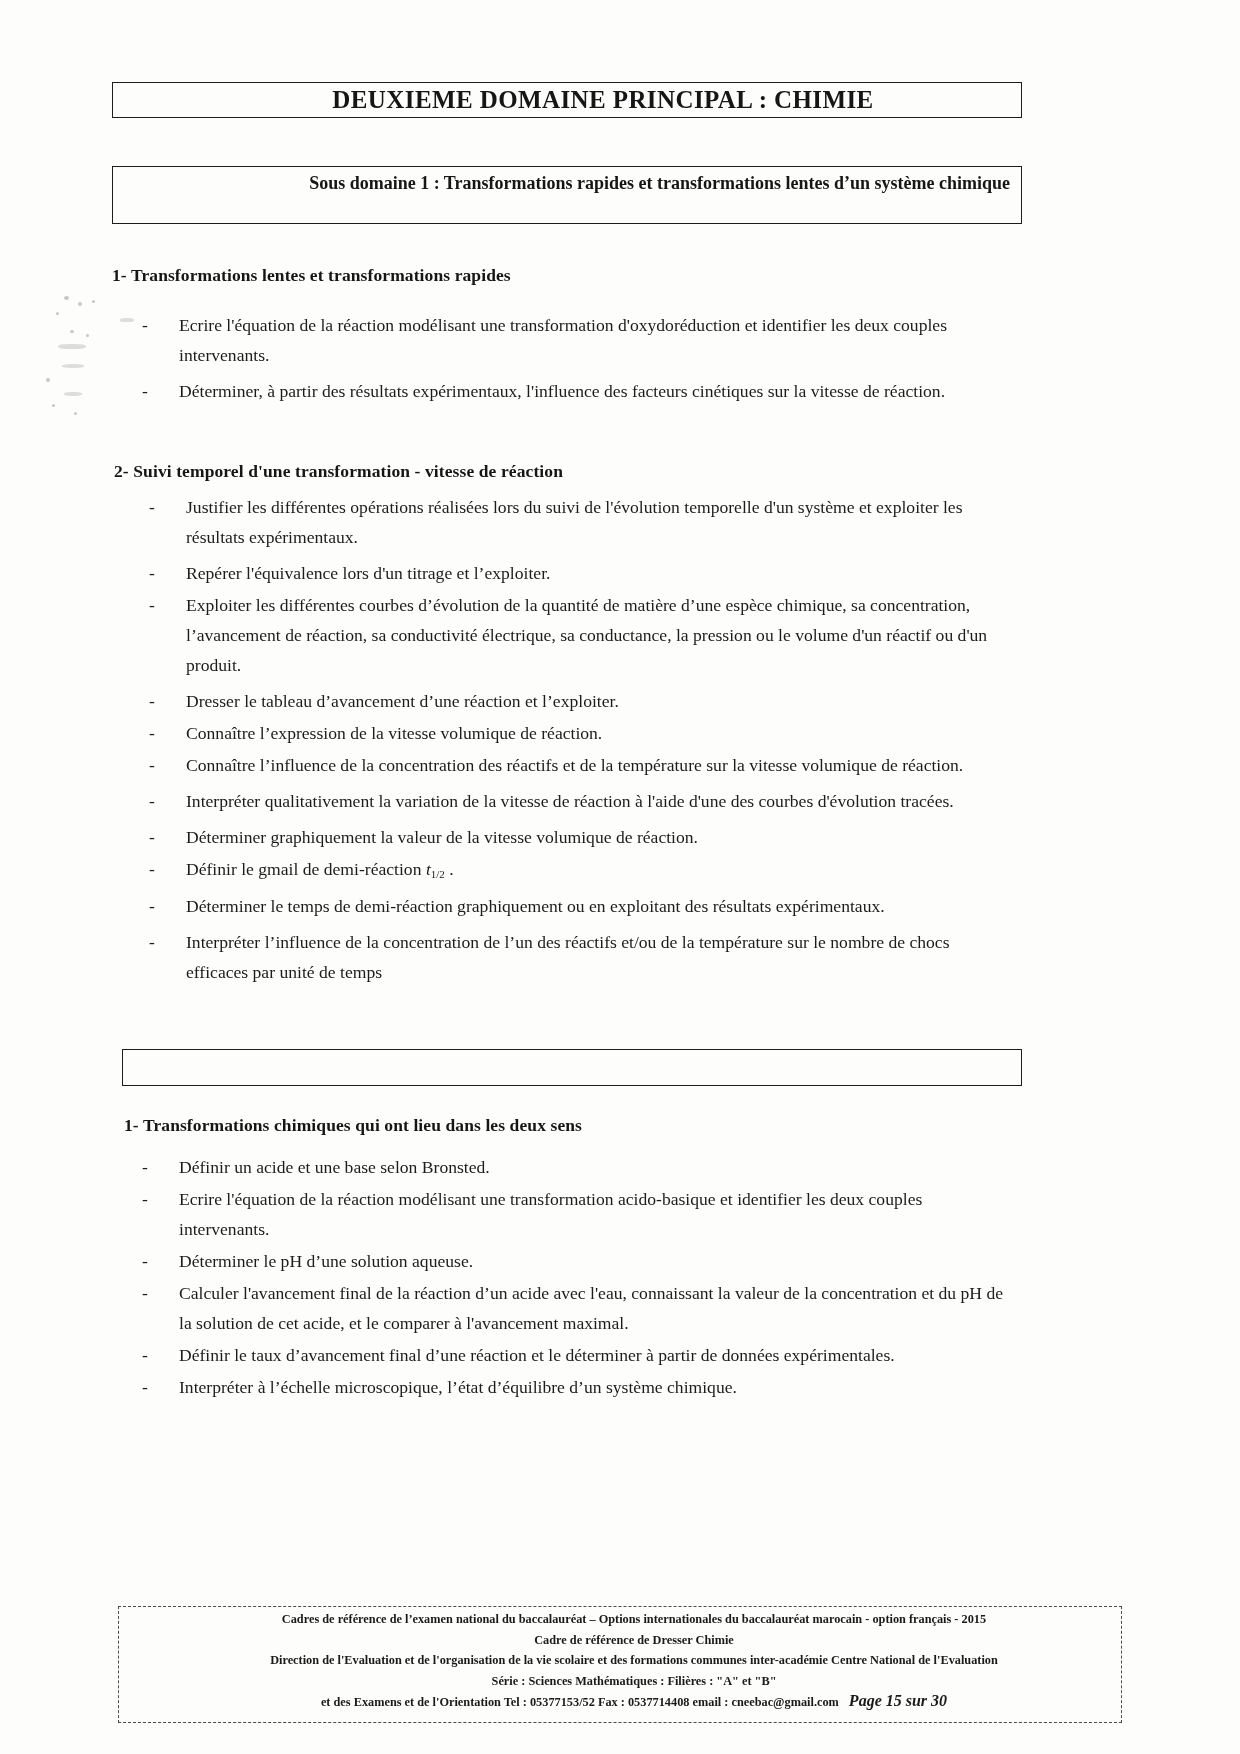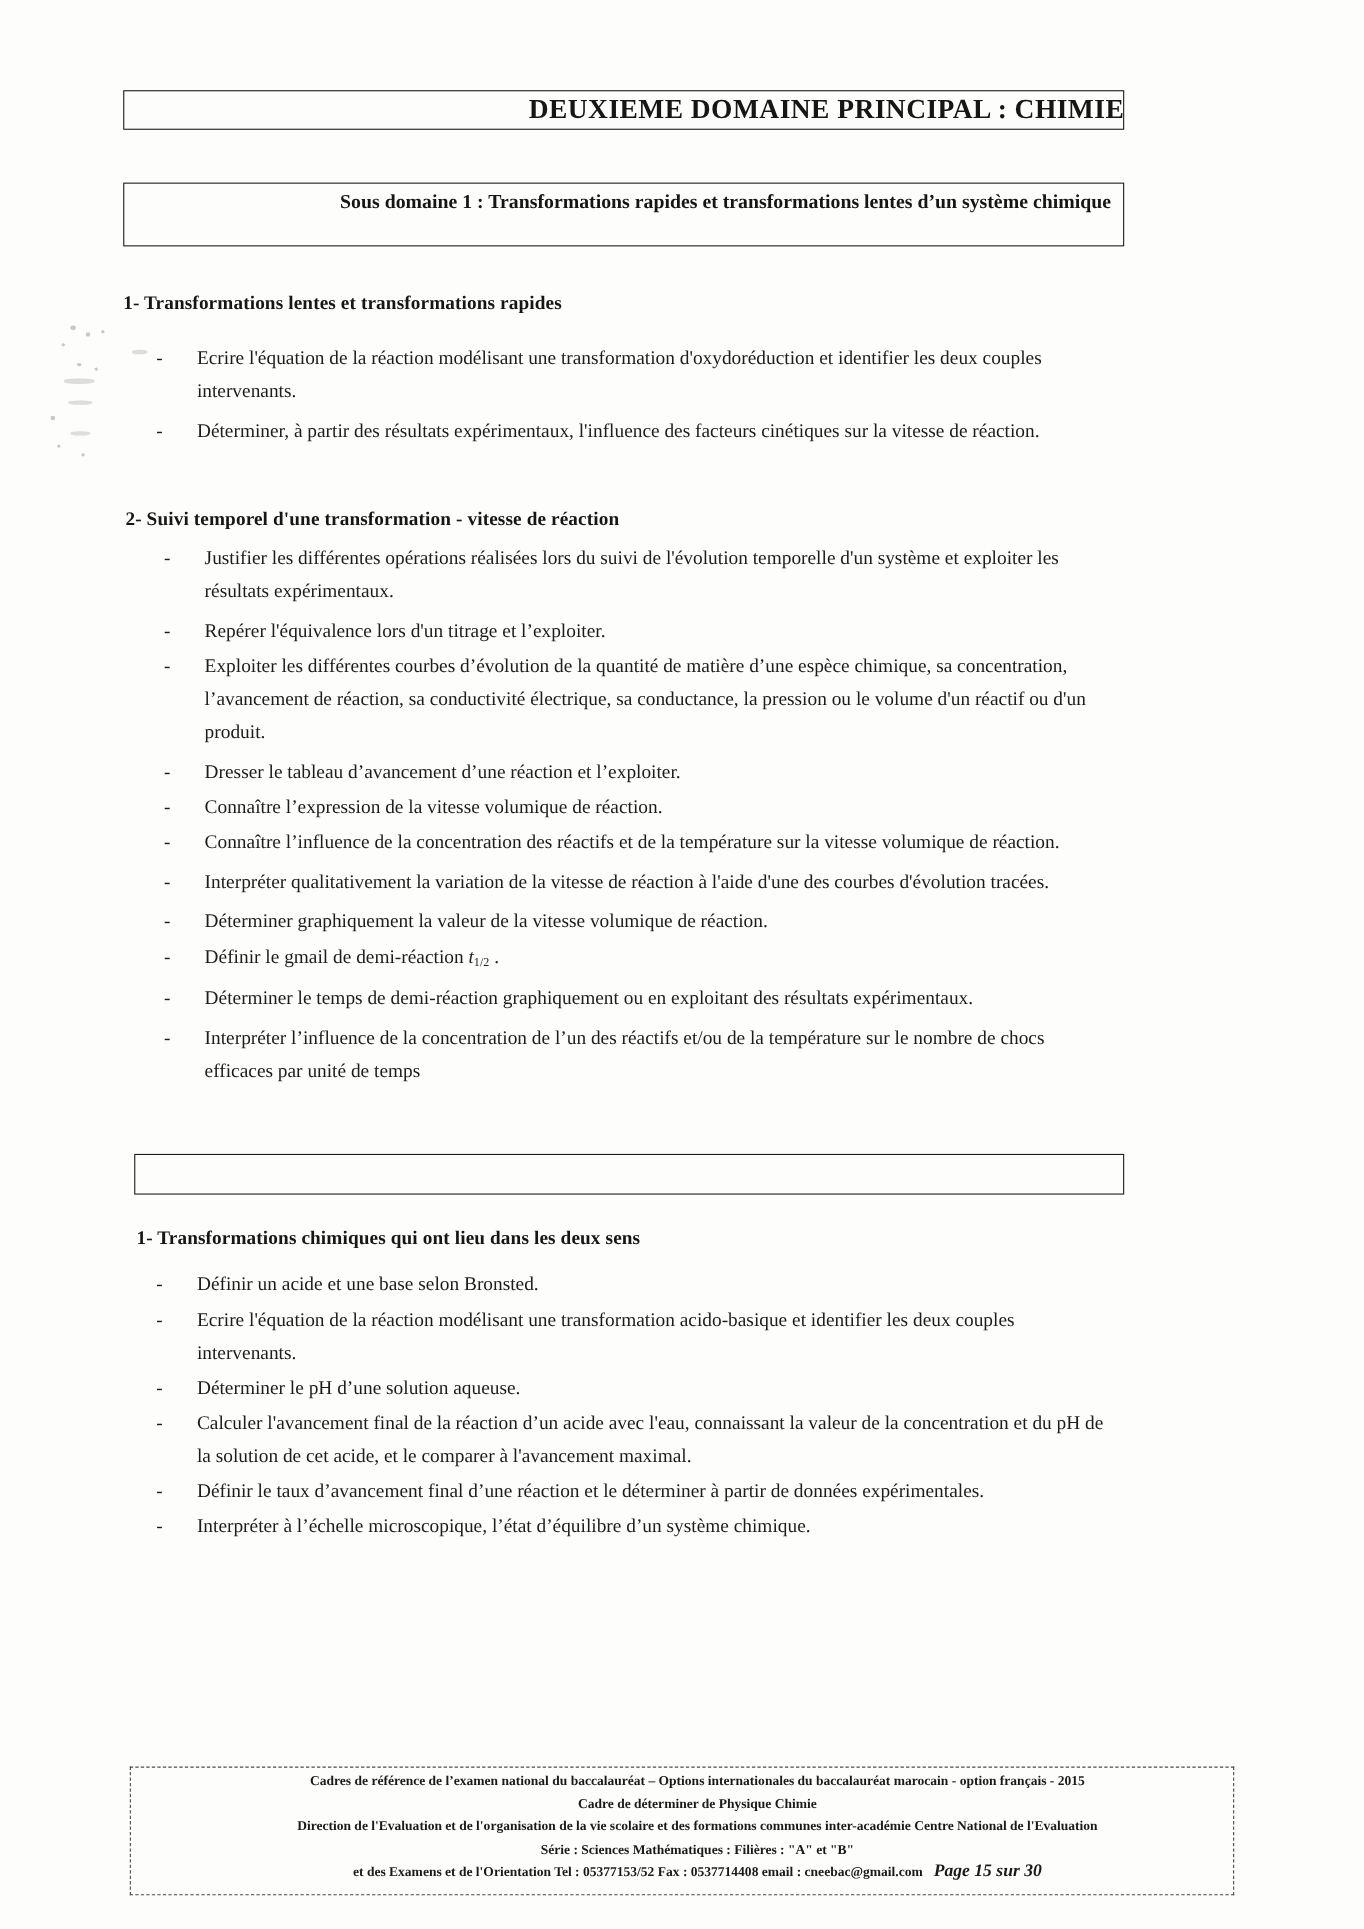--- a/index.html
+++ b/index.html
@@ -31,26 +31,27 @@
     width: 910px;
     height: 36px;
     border: 1.6px solid #1d1d1d;
     box-sizing: border-box;
   }
   .main-title-text {
     position: absolute;
     left: 112px;
     top: 84px;
     width: 910px;
-    text-align: right;
+    text-align: center;
     font-size: 25px;
     font-weight: bold;
     letter-spacing: 0.4px;
     line-height: 32px;
     font-family: "Liberation Serif", serif;
+    padding-left: 36px;
   }
 
   .sub1-box {
     position: absolute;
     left: 112px;
     top: 166px;
     width: 910px;
     height: 58px;
     border: 1.5px solid #1d1d1d;
     box-sizing: border-box;
@@ -292,20 +293,20 @@
       </div>
       <div class="li tight">
         <span class="dash">-</span>
         <span class="txt">Interpréter à l’échelle microscopique, l’état d’équilibre d’un système chimique.</span>
       </div>
     </div>
 
     <div class="footer-box"></div>
     <div class="footer-lines">
       <span class="ln">Cadres de référence de l’examen national du baccalauréat – Options internationales du baccalauréat marocain - option français - 2015</span>
-      <span class="ln">Cadre de déterminer de Physique Chimie</span>
+      <span class="ln">Cadre de référence de Dresser Chimie</span>
       <span class="ln">Direction de l'Evaluation et de l'organisation de la vie scolaire et des formations communes inter-académie   Centre National de l'Evaluation</span>
       <span class="ln">Série : Sciences Mathématiques : Filières :  "A" et "B"</span>
       <span class="ln"><span>et des Examens et de l'Orientation Tel : 05377153/52   Fax : 0537714408    email : cneebac@gmail.com</span><span class="page-num">Page 15 sur 30</span></span>
     </div>
 
   </div>
 </div>
 
 </body></html>

